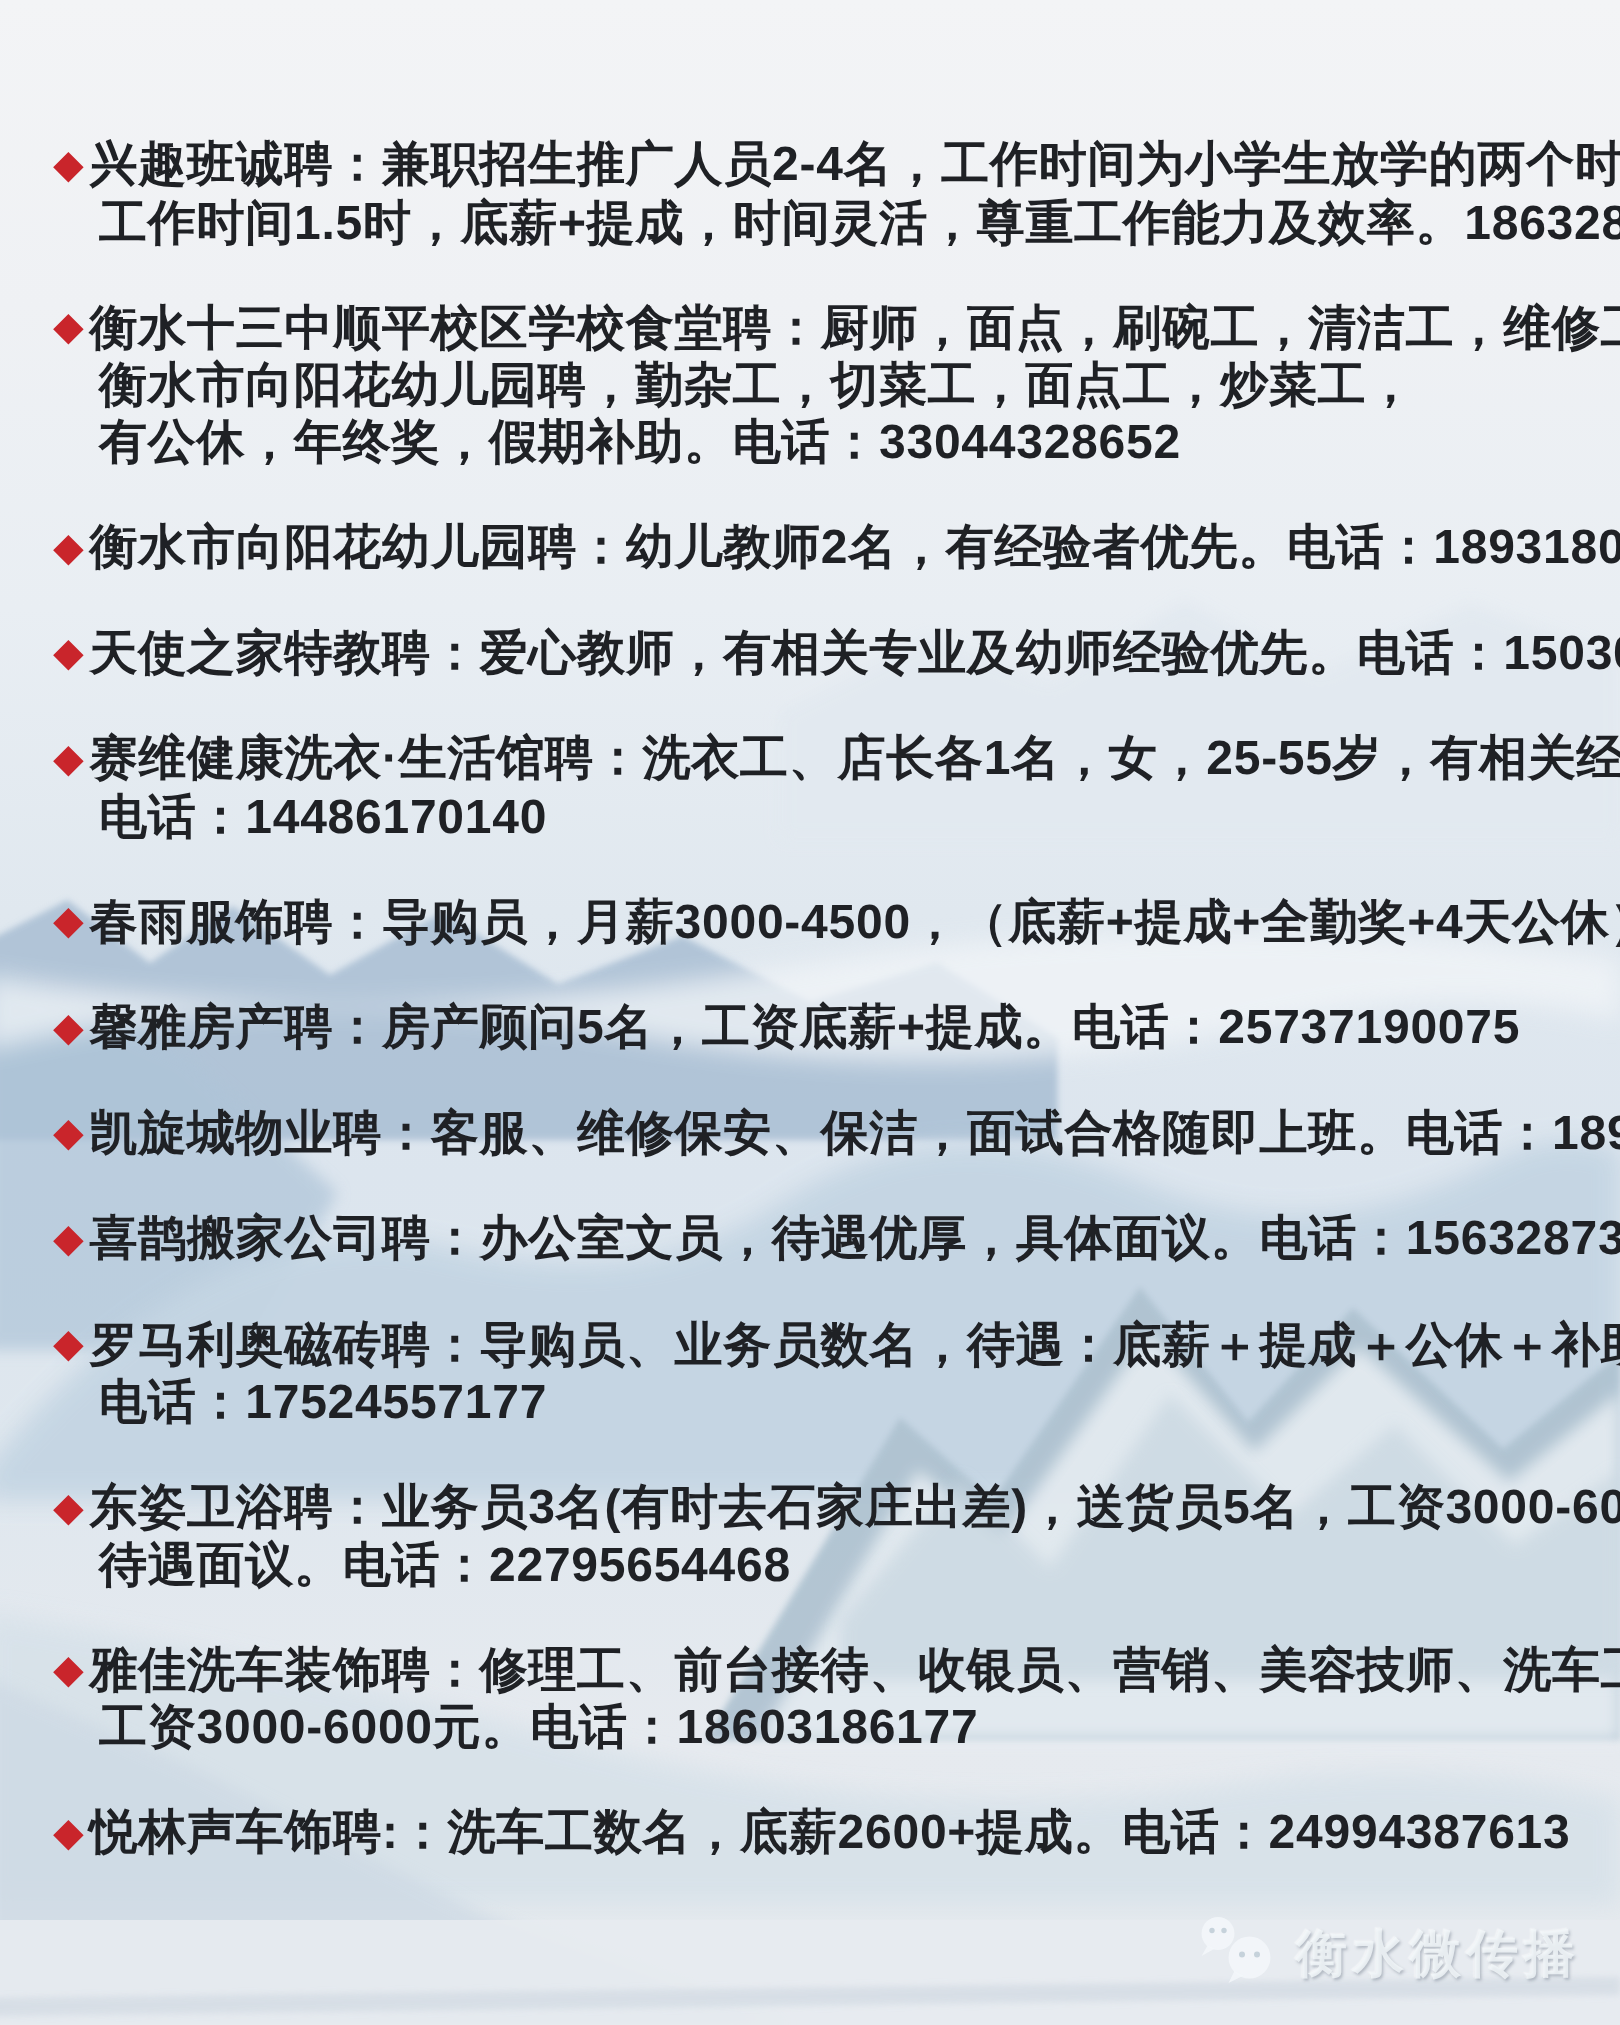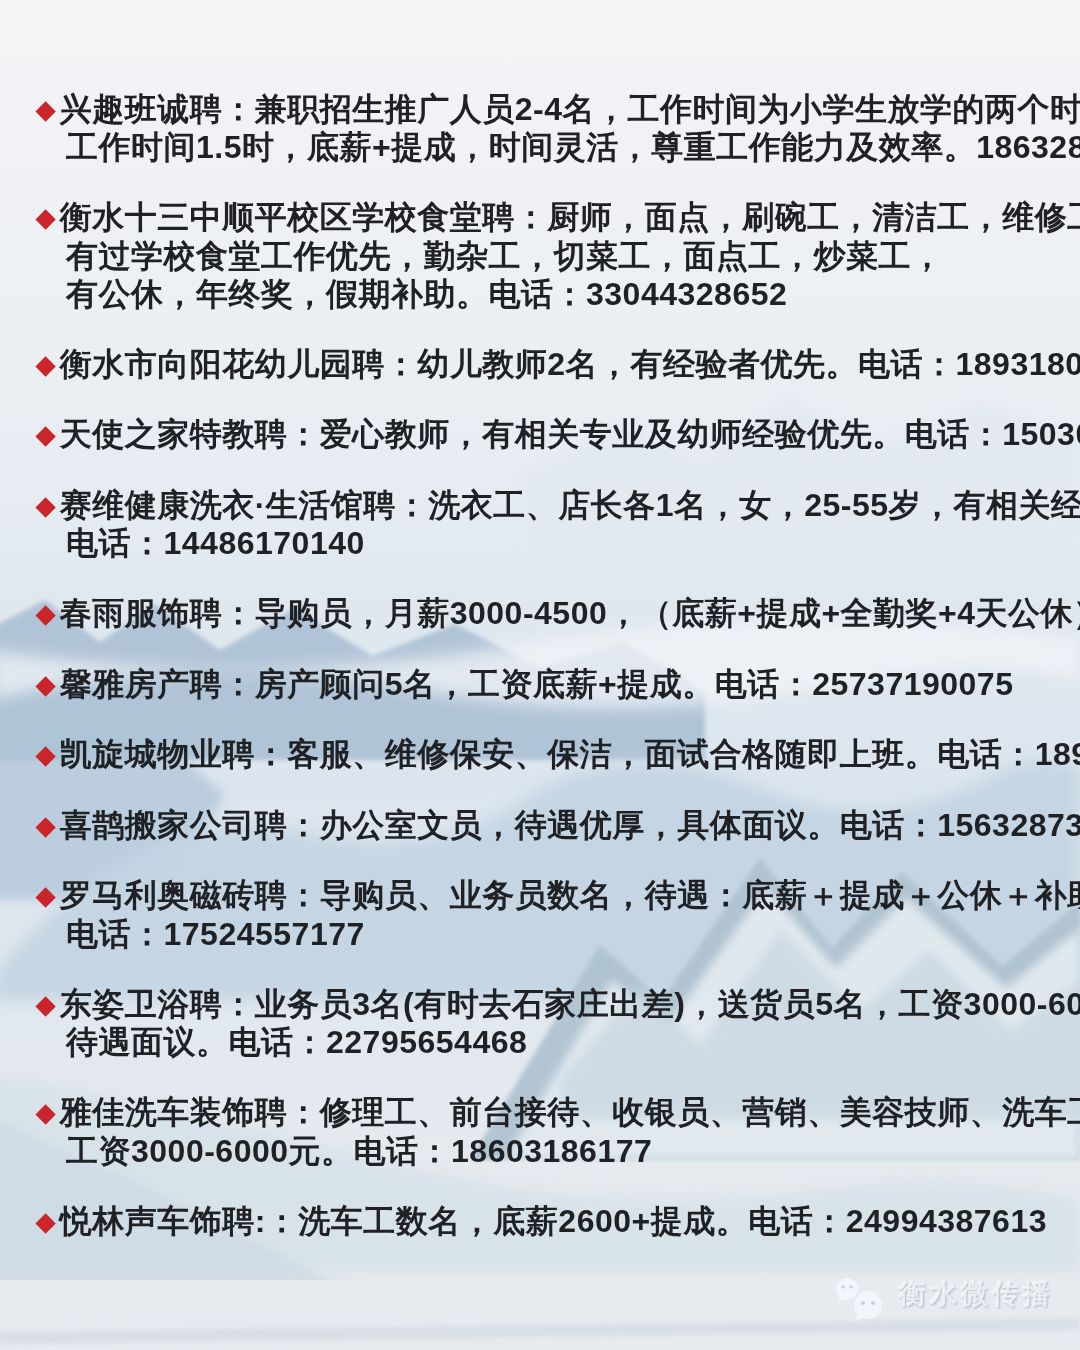--- a/index.html
+++ b/index.html
@@ -36,24 +36,24 @@
     color: #c9252b;
     font-size: 0.78em;
     margin-right: 4px;
     vertical-align: 0.1em;
   }
   .watermark {
     position: absolute;
     right: 26px;
     bottom: 24px;
     display: flex;
-    align-items: flex-start;
+    align-items: flex-end;
     gap: 10px;
     color: rgba(243, 247, 250, 0.8);
-    font-size: 27px;
+    font-size: 34px;
     font-weight: 700;
     letter-spacing: 4px;
     text-shadow: 1px 1px 2px rgba(110, 122, 138, 0.45),
                 -1px -1px 1px rgba(255, 255, 255, 0.55);
   }
   .watermark svg { display: block; }
 </style>
 </head>
 <body>
 
@@ -97,21 +97,21 @@
 
   <div class="content">
 
     <div class="listing">
       <div class="line"><span class="bullet">◆</span><span>兴趣班诚聘：兼职招生推广人员2-4名，工作时间为小学生放学的两个时段，</span></div>
       <div class="line cont">工作时间1.5时，底薪+提成，时间灵活，尊重工作能力及效率。18632892019</div>
     </div>
 
     <div class="listing">
       <div class="line"><span class="bullet">◆</span><span>衡水十三中顺平校区学校食堂聘：厨师，面点，刷碗工，清洁工，维修工，</span></div>
-      <div class="line cont">有过学校食堂工作优先，勤杂工，切菜工，面点工，炒菜工，</div>
+      <div class="line cont">衡水市向阳花幼儿园聘，勤杂工，切菜工，面点工，炒菜工，</div>
       <div class="line cont">有公休，年终奖，假期补助。电话：33044328652</div>
     </div>
 
     <div class="listing">
       <div class="line"><span class="bullet">◆</span><span>衡水市向阳花幼儿园聘：幼儿教师2名，有经验者优先。电话：18931808598</span></div>
     </div>
 
     <div class="listing">
       <div class="line"><span class="bullet">◆</span><span>天使之家特教聘：爱心教师，有相关专业及幼师经验优先。电话：15030850415</span></div>
     </div>

